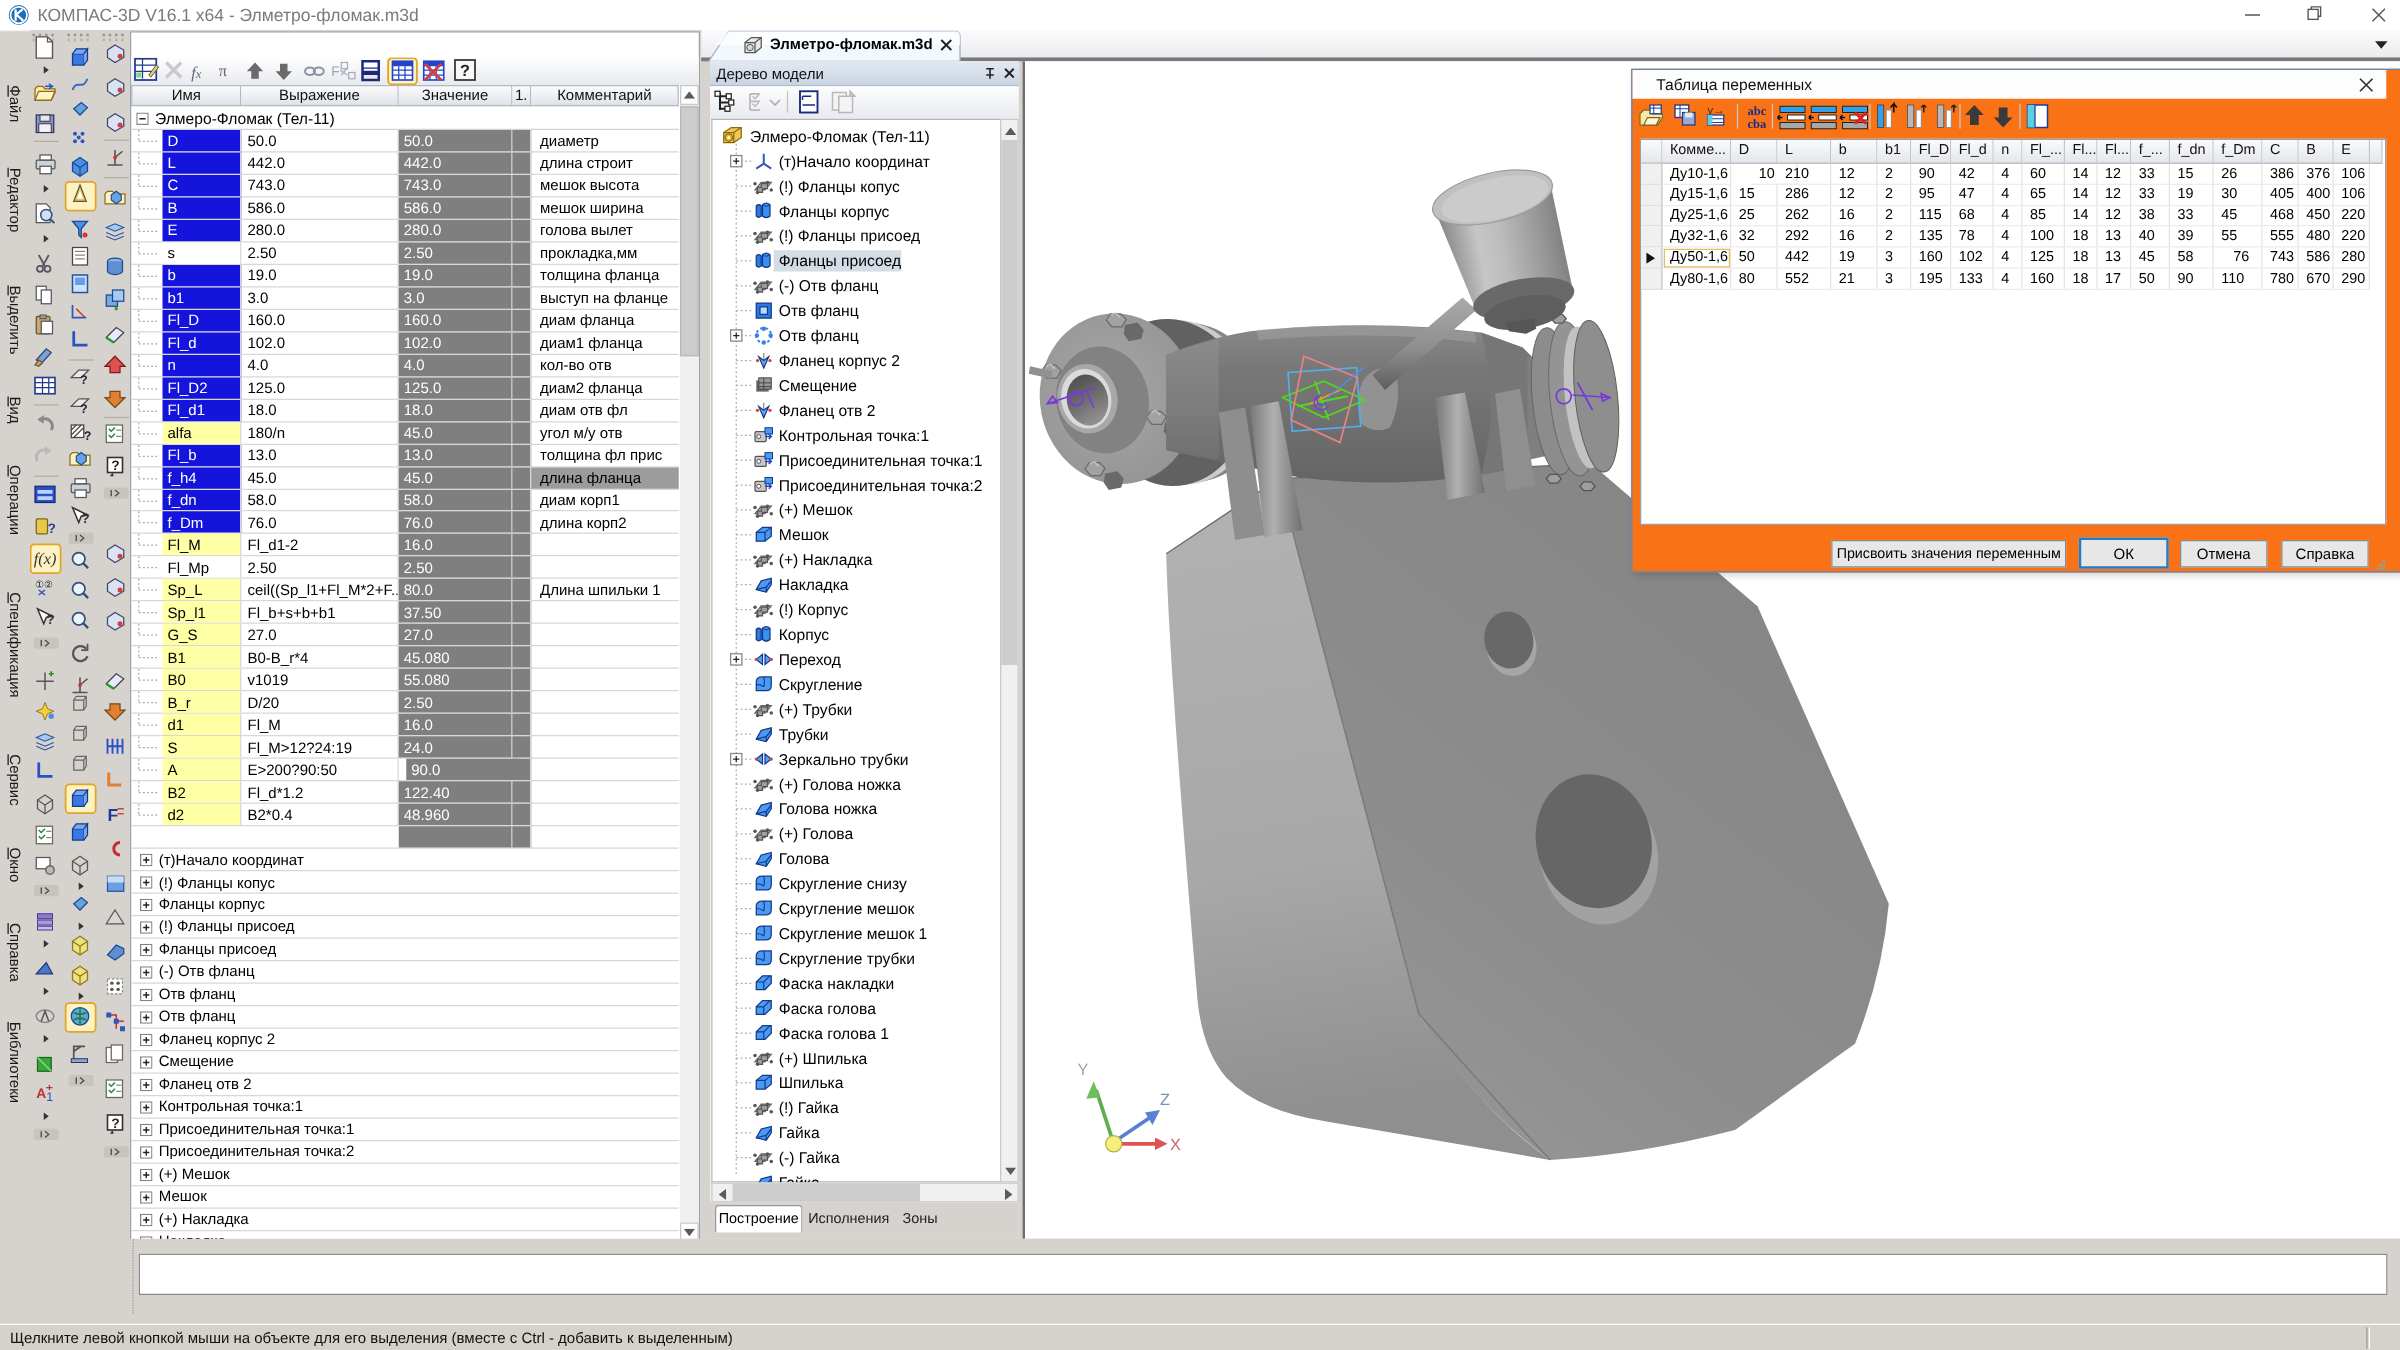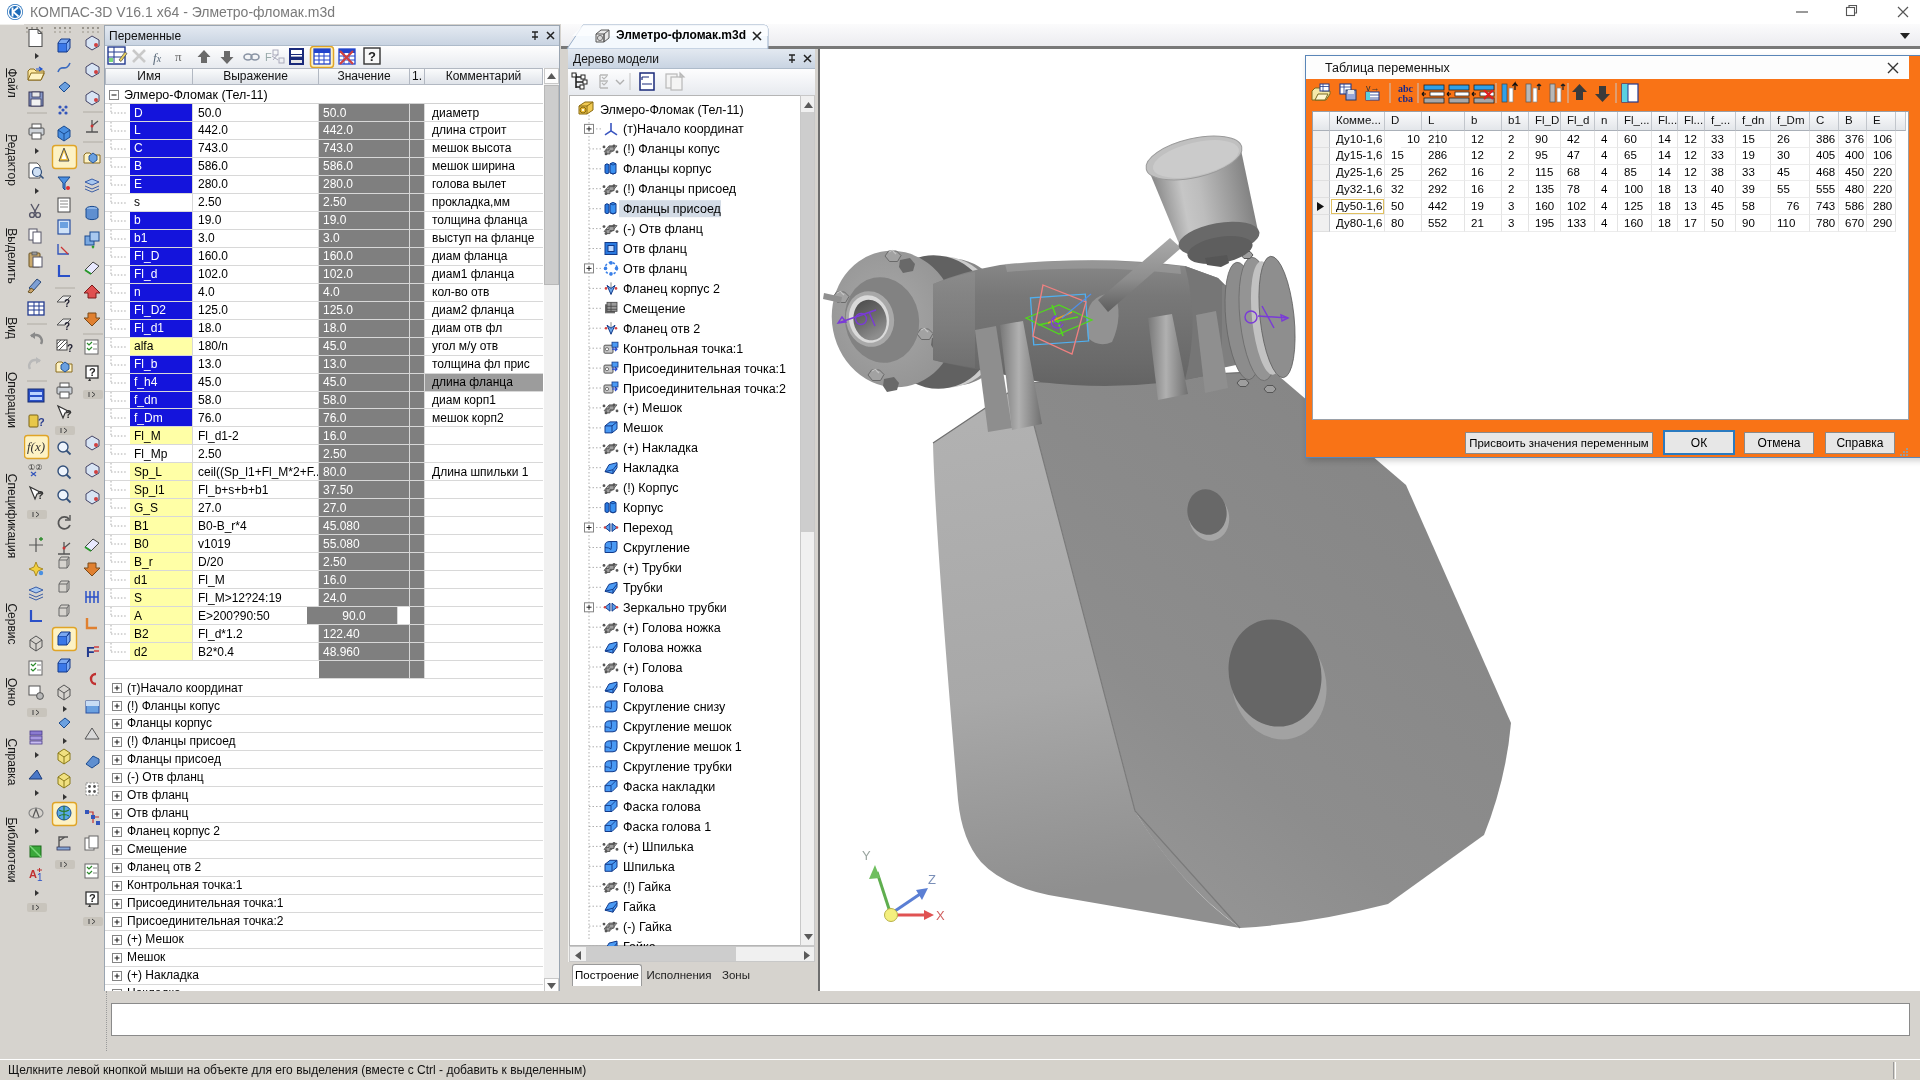--- a/index.html
+++ b/index.html
@@ -280,27 +280,20 @@
     <rect x="61" y="840" width="13" height="14" fill="#fff" stroke="#666" stroke-width="1"></rect>
     <path d="M63 843 l2 2 l3-3 M63 848 l2 2 l3-3" stroke="#2a8a2a" stroke-width="1.2" fill="none"></path>
     <path d="M69 844 h4 M69 849 h4" stroke="#888" stroke-width="1"></path>
     <rect x="62" y="868" width="12" height="12" fill="#fff" stroke="#333" stroke-width="1.3"></rect>
     <text x="65" y="878" font-size="11" font-weight="bold" fill="#222">?</text>
     <path d="M66 880 l-2 3 h3 z" fill="#333"></path>
     <rect x="59" y="893" width="20" height="9" rx="2" fill="#c8c4bc"></rect>
     <path d="M65 895 v5 M68 895 l3 2.5 l-3 2.5" stroke="#444" stroke-width="1" fill="none"></path>
   </svg>
 <div class="abs" style="left:104px;top:25px;width:456px;height:970px;background:#fff;border:1px solid #9aa5b1;">
-    <div class="abs" style="left:0;top:0;width:454px;height:20px;background:linear-gradient(#e3e9f1,#c9d4e2);border-bottom:1px solid #aebbca;">
-      <div class="t" style="left:4px;top:3px;font-size:12px;color:#111;">Переменные</div>
-      <svg class="abs" style="left:424px;top:3px" width="28" height="14" viewBox="0 0 28 14">
-        <path d="M3 3 h6 m-3 0 v5 m-3 0 h6 m-3 0 v3" stroke="#222" stroke-width="1.3" fill="none"></path>
-        <path d="M18 3 l7 7 m0 -7 l-7 7" stroke="#222" stroke-width="1.5"></path>
-      </svg>
-    </div>
     <div class="abs" style="left:0;top:20px;width:454px;height:22px;background:linear-gradient(#fefefe,#e7eaef);"></div>
     <svg class="abs" style="left:0;top:20px" width="454" height="22" viewBox="0 0 454 22">
       <rect x="3" y="1" width="17" height="17" fill="#fff" stroke="#223a8f" stroke-width="1.4"></rect>
       <path d="M3 6 h17 M3 11 h17 M9 1 v16" stroke="#223a8f" stroke-width="1"></path>
       <rect x="4" y="12" width="4" height="4" fill="#7ad87a"></rect>
       <path d="M14 14 l6 -8 l2 1.5 l-6 8 z" fill="#e8d060" stroke="#555" stroke-width=".8"></path>
       <path d="M28 4 l12 12 m0 -12 l-12 12" stroke="#c9c9c9" stroke-width="2.6"></path>
       <text x="48" y="16" font-size="13" font-style="italic" font-family="Liberation Serif" fill="#5a6a7a">f<tspan font-size="10">x</tspan></text>
       <text x="70" y="15" font-size="13" font-family="Liberation Serif" fill="#666">π</text>
       <path d="M96 16 v-6 h-3.5 l6.5 -7 l6.5 7 h-3.5 v6 z" fill="#6a6a6a" transform="translate(0,1)"></path>
@@ -531,21 +524,21 @@
     </div>
     <div class="abs" style="left:0;top:383.49px;width:438px;height:17.97px;border-bottom:1px solid #d8d8d8;font-size:12px;">
       <svg class="abs" style="left:0;top:0" width="25" height="18">
         <path d="M6 9 h16" stroke="#aaa" stroke-width="1" stroke-dasharray="1.5 1.8"></path>
         <path d="M6 0 v9" stroke="#aaa" stroke-width="1" stroke-dasharray="1.5 1.8"></path>
       </svg>
       <div class="abs" style="left:25px;top:0;width:63px;height:100%;background:#1414dc;color:#fff;padding:1.5px 0 0 4px;border-right:1px solid #d8d8d8;">f_Dm</div>
       <div class="abs" style="left:88px;top:0;width:126px;height:100%;color:#000;padding:1.5px 0 0 5px;border-right:1px solid #d8d8d8;overflow:hidden;">76.0</div>
       <div class="abs" style="left:214px;top:0;width:91px;height:100%;background:#7f7f7f;color:#fff;padding:1.5px 0 0 4px;border-right:1px solid #d8d8d8;">76.0</div>
       <div class="abs" style="left:305px;top:0;width:15px;height:100%;background:#7f7f7f;border-right:1px solid #d8d8d8;"></div>
-      <div class="abs" style="left:320px;top:0;width:118px;height:100%;color:#000;padding:1.5px 0 0 7px;">мешок корп2</div>
+      <div class="abs" style="left:320px;top:0;width:118px;height:100%;color:#000;padding:1.5px 0 0 7px;">длина корп2</div>
     </div>
     <div class="abs" style="left:0;top:401.46px;width:438px;height:17.97px;border-bottom:1px solid #d8d8d8;font-size:12px;">
       <svg class="abs" style="left:0;top:0" width="25" height="18">
         <path d="M6 9 h16" stroke="#aaa" stroke-width="1" stroke-dasharray="1.5 1.8"></path>
         <path d="M6 0 v9" stroke="#aaa" stroke-width="1" stroke-dasharray="1.5 1.8"></path>
       </svg>
       <div class="abs" style="left:25px;top:0;width:63px;height:100%;background:#ffffa6;color:#000;padding:1.5px 0 0 4px;border-right:1px solid #d8d8d8;">Fl_M</div>
       <div class="abs" style="left:88px;top:0;width:126px;height:100%;color:#000;padding:1.5px 0 0 5px;border-right:1px solid #d8d8d8;overflow:hidden;">Fl_d1-2</div>
       <div class="abs" style="left:214px;top:0;width:91px;height:100%;background:#7f7f7f;color:#fff;padding:1.5px 0 0 4px;border-right:1px solid #d8d8d8;">16.0</div>
       <div class="abs" style="left:305px;top:0;width:15px;height:100%;background:#7f7f7f;border-right:1px solid #d8d8d8;"></div>
@@ -650,21 +643,21 @@
       <div class="abs" style="left:305px;top:0;width:15px;height:100%;background:#7f7f7f;border-right:1px solid #d8d8d8;"></div>
       <div class="abs" style="left:320px;top:0;width:118px;height:100%;color:#000;padding:1.5px 0 0 7px;"></div>
     </div>
     <div class="abs" style="left:0;top:581.16px;width:438px;height:17.97px;border-bottom:1px solid #d8d8d8;font-size:12px;">
       <svg class="abs" style="left:0;top:0" width="25" height="18">
         <path d="M6 9 h16" stroke="#aaa" stroke-width="1" stroke-dasharray="1.5 1.8"></path>
         <path d="M6 0 v9" stroke="#aaa" stroke-width="1" stroke-dasharray="1.5 1.8"></path>
       </svg>
       <div class="abs" style="left:25px;top:0;width:63px;height:100%;background:#ffffa6;color:#000;padding:1.5px 0 0 4px;border-right:1px solid #d8d8d8;">A</div>
       <div class="abs" style="left:88px;top:0;width:126px;height:100%;color:#000;padding:1.5px 0 0 5px;border-right:1px solid #d8d8d8;overflow:hidden;">E&gt;200?90:50</div>
-      <div class="abs" style="left:202px;top:0;width:91px;height:100%;background:#7f7f7f;color:#fff;padding:1.5px 0 0 4px;border-right:1px solid #d8d8d8;text-align:center;">90.0</div>
+      <div class="abs" style="left:220px;top:0;width:91px;height:100%;background:#7f7f7f;color:#fff;padding:1.5px 0 0 4px;border-right:1px solid #d8d8d8;">90.0</div>
       <div class="abs" style="left:305px;top:0;width:15px;height:100%;background:#7f7f7f;border-right:1px solid #d8d8d8;"></div>
       <div class="abs" style="left:320px;top:0;width:118px;height:100%;color:#000;padding:1.5px 0 0 7px;"></div>
     </div>
     <div class="abs" style="left:0;top:599.13px;width:438px;height:17.97px;border-bottom:1px solid #d8d8d8;font-size:12px;">
       <svg class="abs" style="left:0;top:0" width="25" height="18">
         <path d="M6 9 h16" stroke="#aaa" stroke-width="1" stroke-dasharray="1.5 1.8"></path>
         <path d="M6 0 v9" stroke="#aaa" stroke-width="1" stroke-dasharray="1.5 1.8"></path>
       </svg>
       <div class="abs" style="left:25px;top:0;width:63px;height:100%;background:#ffffa6;color:#000;padding:1.5px 0 0 4px;border-right:1px solid #d8d8d8;">B2</div>
       <div class="abs" style="left:88px;top:0;width:126px;height:100%;color:#000;padding:1.5px 0 0 5px;border-right:1px solid #d8d8d8;overflow:hidden;">Fl_d*1.2</div>

